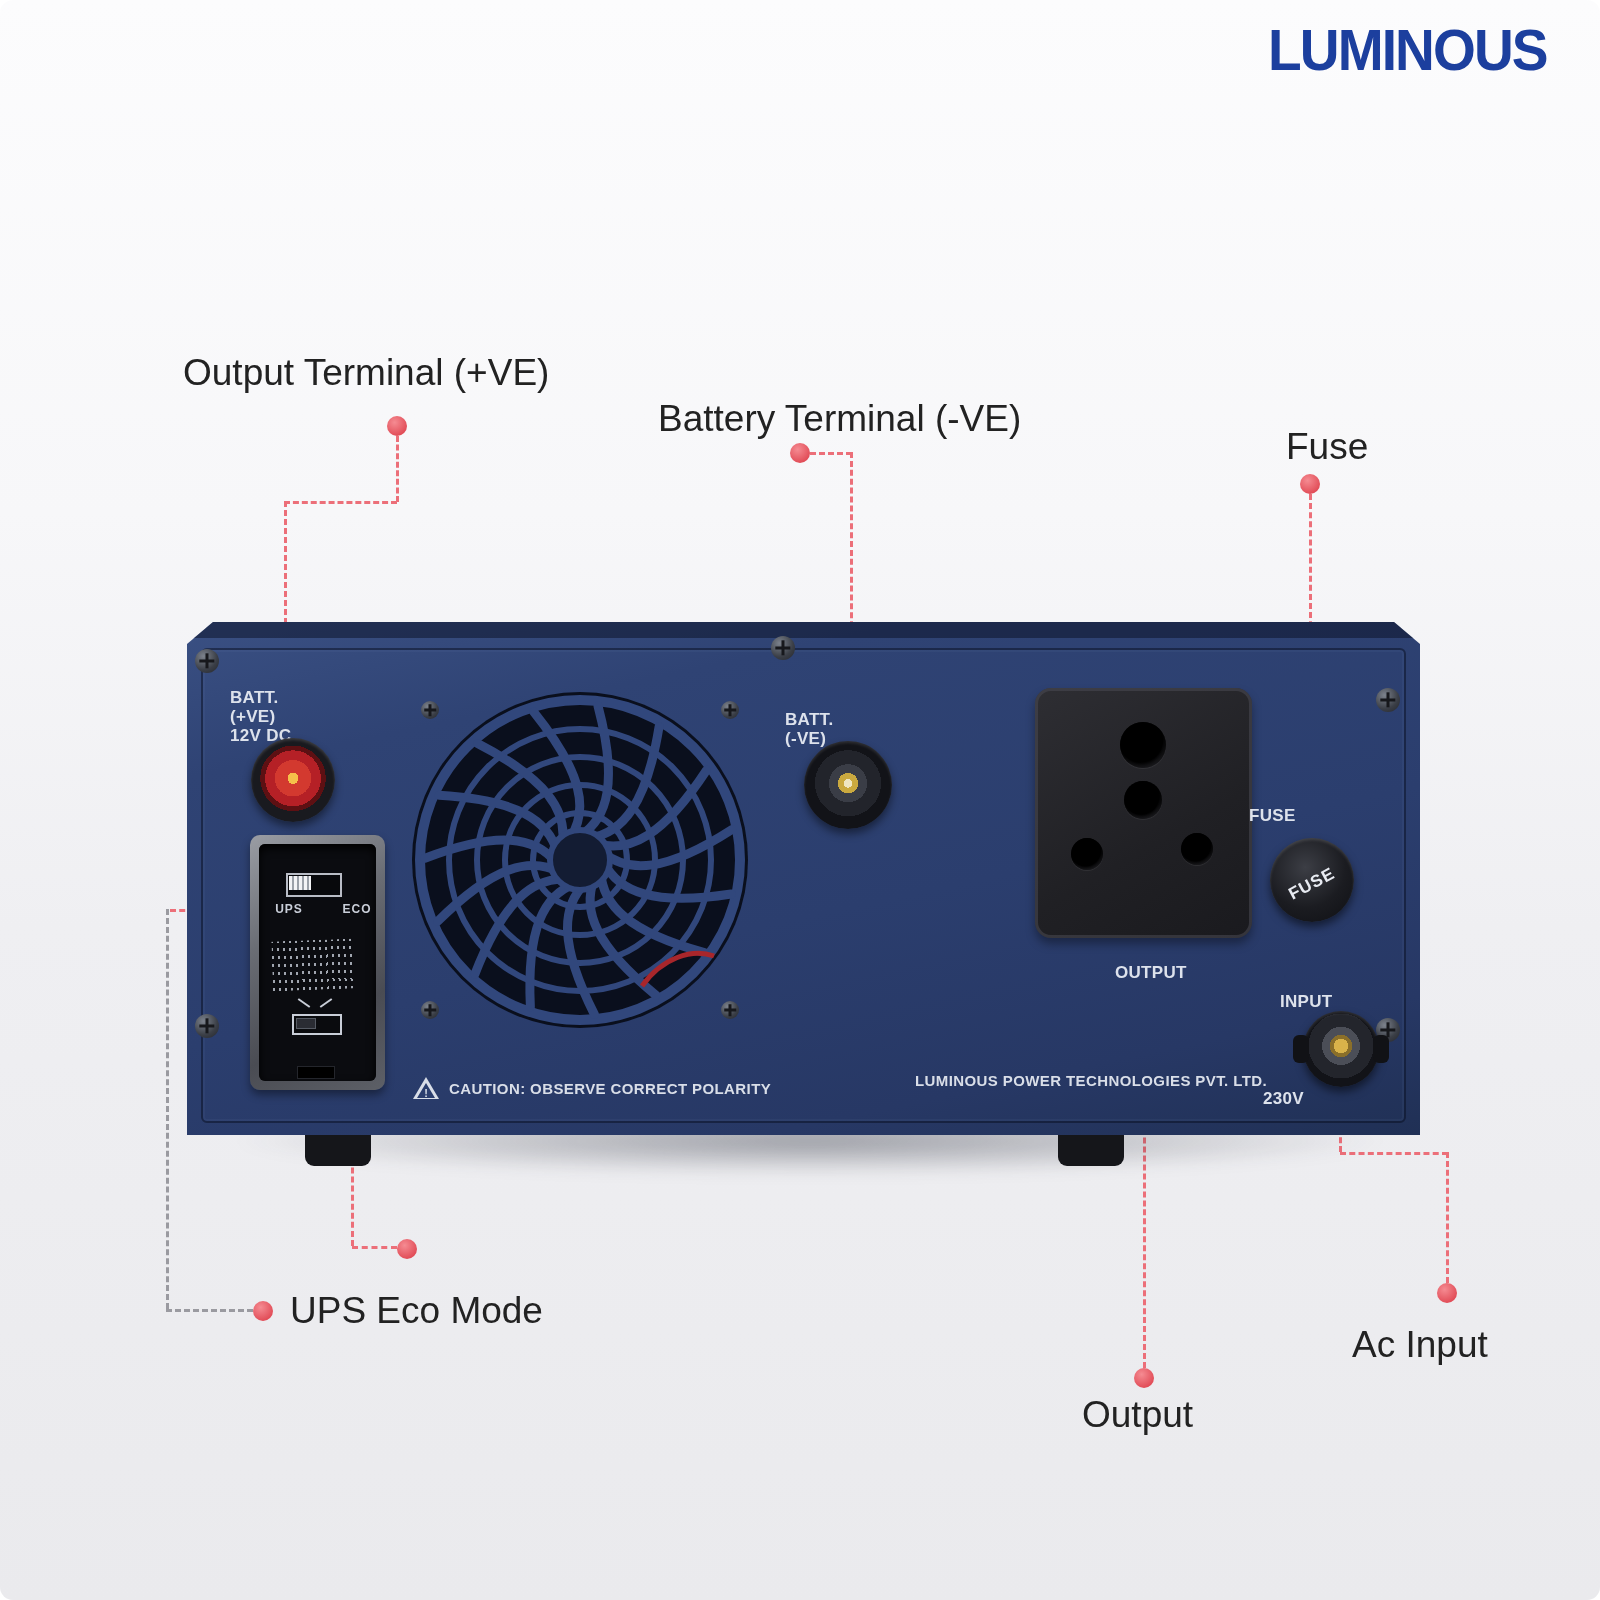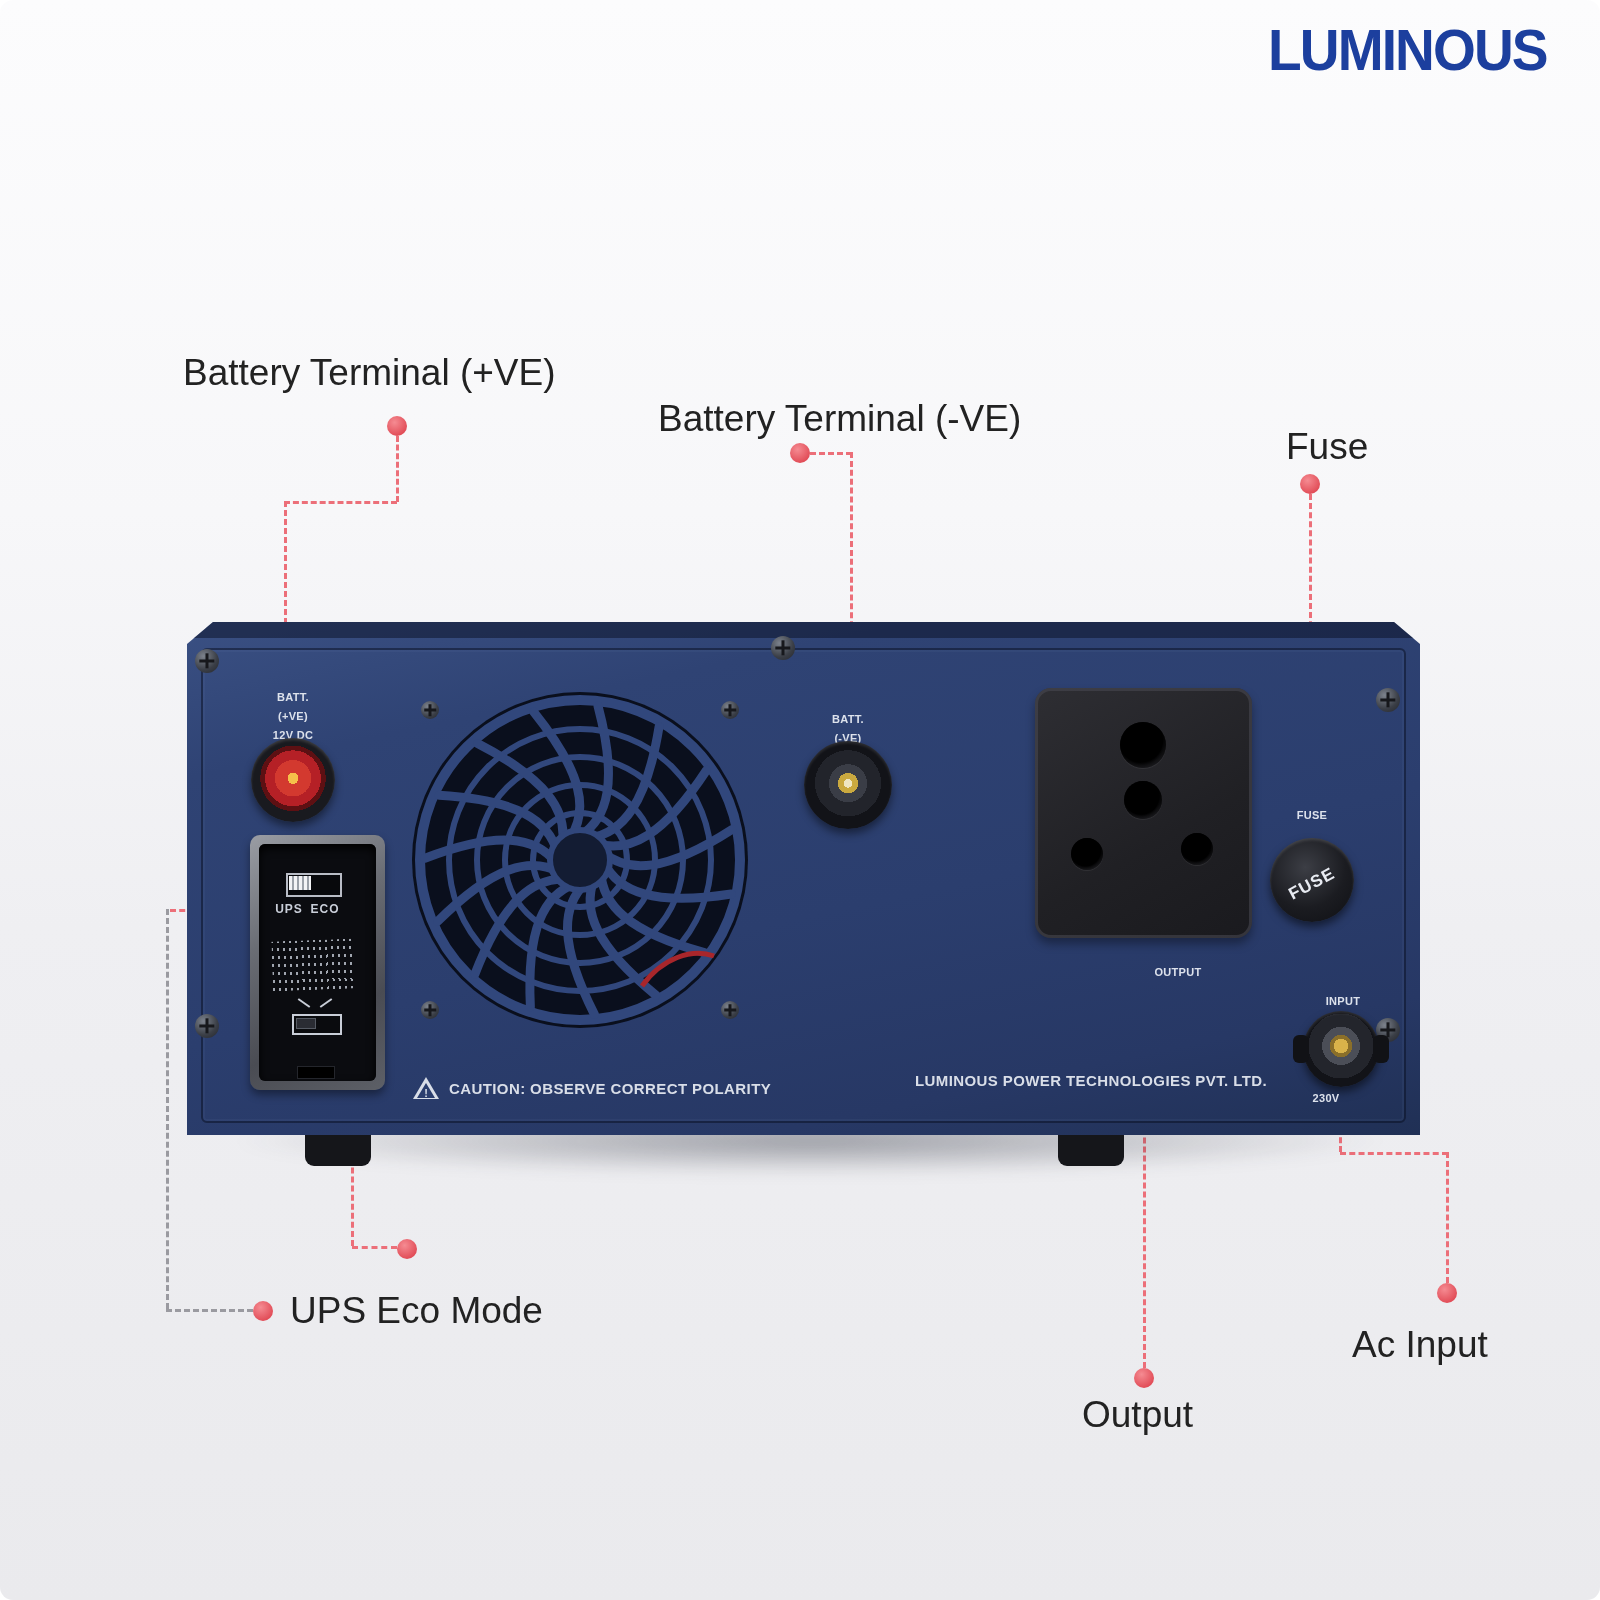--- a/index.html
+++ b/index.html
@@ -31,21 +31,21 @@
   .groove{position:absolute;left:14px;right:14px;top:26px;bottom:12px;border:2px solid rgba(8,14,32,.5);
     border-radius:6px;box-shadow:inset 0 0 0 2px rgba(130,150,200,.07);}
 
   .screw{position:absolute;width:24px;height:24px;border-radius:50%;
     background:radial-gradient(circle at 35% 30%,#7c828c,#3a3e46 60%,#24262b);}
   .screw::before,.screw::after{content:"";position:absolute;background:#17181c;left:50%;top:50%;}
   .screw::before{width:64%;height:3px;transform:translate(-50%,-50%);}
   .screw::after{width:3px;height:64%;transform:translate(-50%,-50%);}
   .screw.small{width:18px;height:18px;}
 
-  .devtext{position:absolute;color:#dde2ec;font-weight:bold;text-align:center;font-size:11px;line-height:19px;letter-spacing:.3px;}
+  .devtext{position:absolute;color:#dde2ec;font-weight:bold;text-align:left;font-size:17px;line-height:19px;letter-spacing:.3px;}
 
   .term-pos{position:absolute;left:64px;top:116px;width:84px;height:84px;border-radius:50%;
     background:radial-gradient(circle at 50% 48%,#f5c04a 0 9%,#d3392f 9% 30%,#b52026 30% 46%,#5d1013 46% 54%,#191a1f 54% 74%,#101116 74%);
     box-shadow:0 5px 9px rgba(0,0,0,.45),inset 0 2px 3px rgba(255,255,255,.15);}
   .term-neg{position:absolute;left:617px;top:119px;width:88px;height:88px;border-radius:50%;
     background:radial-gradient(circle at 50% 48%,#efe6c2 0 7%,#caa93f 7% 16%,#3a3d46 16% 30%,#22242b 30% 52%,#121318 52%);
     box-shadow:0 5px 9px rgba(0,0,0,.45),inset 0 2px 3px rgba(255,255,255,.12);}
 
   .socket{position:absolute;left:848px;top:66px;width:217px;height:250px;border-radius:16px;
     background:linear-gradient(150deg,#2e2e33,#202024 60%,#1a1a1e);
@@ -93,21 +93,21 @@
   .warn-excl{position:absolute;left:0;bottom:0;width:100%;text-align:center;font-size:11px;font-weight:800;color:#d9dee8;}
   .company{position:absolute;left:728px;top:450px;width:420px;}
 </style>
 </head>
 <body>
 
 <div class="stage">
 
   <div class="logo">LUMINOUS</div>
 
-  <div class="callout" style="left:183px;top:352px;">Battery Terminal (+VE)</div>
+  <div class="callout" style="left:183px;top:352px;">Output Terminal (+VE)</div>
   <div class="callout" style="left:658px;top:398px;">Battery Terminal (-VE)</div>
   <div class="callout" style="left:1286px;top:426px;">Fuse</div>
   <div class="callout" style="left:290px;top:1290px;">UPS Eco Mode</div>
   <div class="callout" style="left:1082px;top:1394px;">Output</div>
   <div class="callout" style="left:1352px;top:1324px;">Ac Input</div>
 
   <div class="dot" style="left:387px;top:416px;"></div>
   <div class="dot" style="left:790px;top:443px;"></div>
   <div class="dot" style="left:1300px;top:474px;"></div>
   <div class="dot" style="left:397px;top:1239px;"></div>
@@ -163,21 +163,21 @@
       <div>12V DC</div>
     </div>
     <div class="term-pos"></div>
 
     <div class="switch-frame">
       <div class="switch-recess">
         <div class="slide-switch">
           <div class="slide-knob"></div>
         </div>
         <span class="sw-label" style="left:8px;top:58px;">UPS</span>
-        <span class="sw-label" style="left:44px;top:58px;">ECO</span>
+        <span class="sw-label" style="left:76px;top:58px;">ECO</span>
         <div class="scribble"></div>
         <div class="tick" style="left:38px;top:158px;transform:rotate(35deg);"></div>
         <div class="tick" style="left:60px;top:158px;transform:rotate(-35deg);"></div>
         <div class="mini-switch">
           <div class="mini-knob"></div>
         </div>
         <div class="panel-conn"></div>
       </div>
     </div>
 

